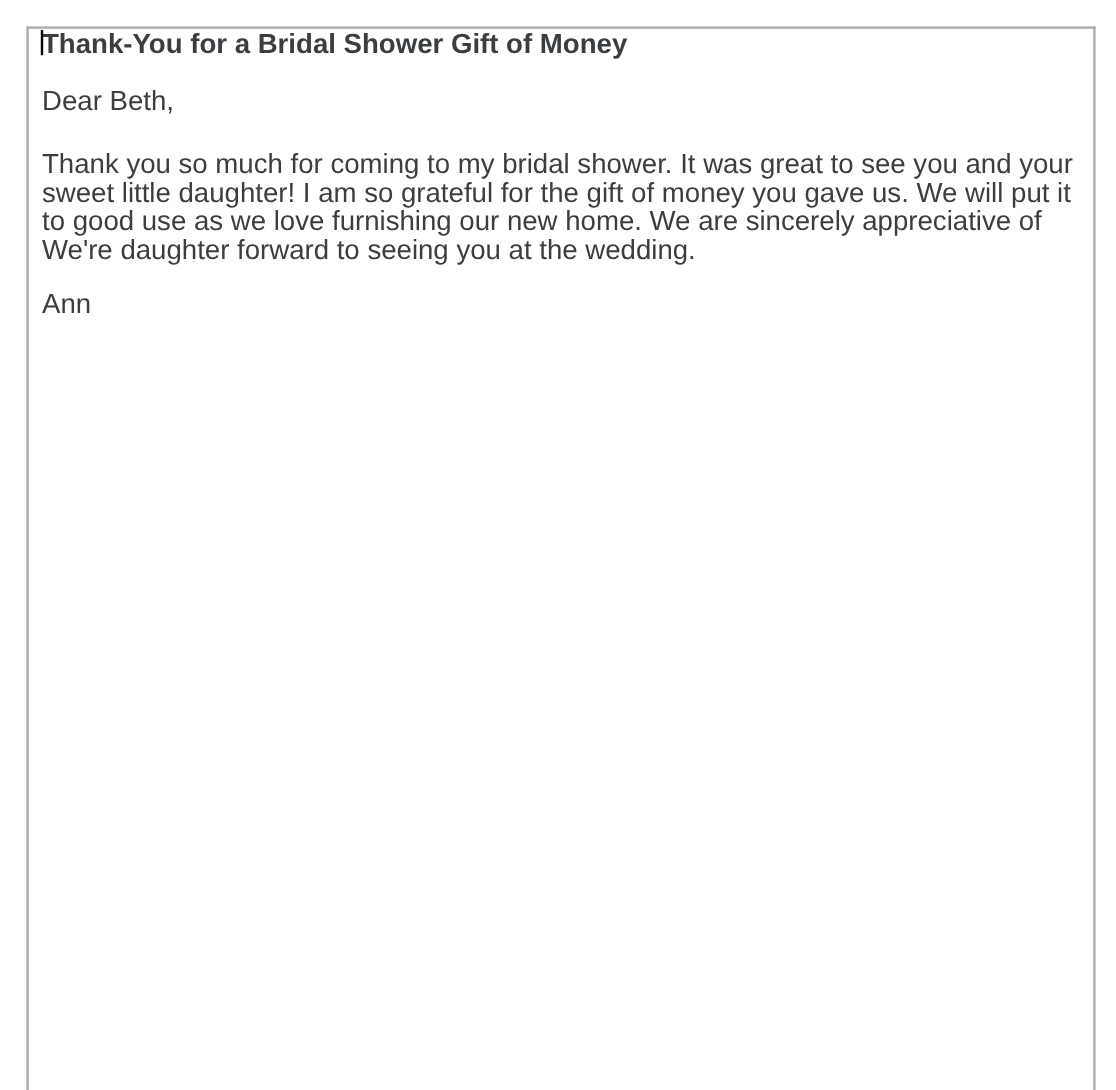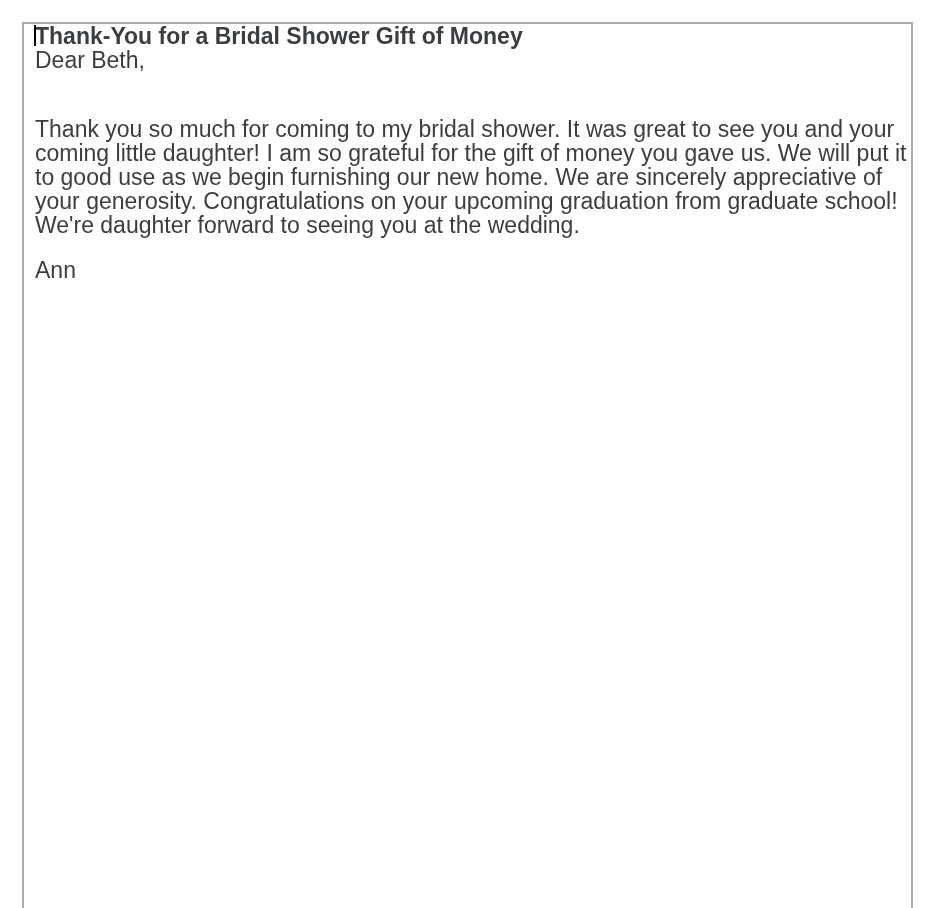--- a/index.html
+++ b/index.html
@@ -34,41 +34,41 @@
     position: absolute;
     left: 9.5px;
     top: 1px;
     width: 2px;
     height: 21px;
     background: var(--caret-color);
   }
   .line { white-space: nowrap; overflow: visible; }
   .letter-title {
     font-weight: bold;
+    margin-bottom: 24px;        
   }
   .salutation {
-    margin-bottom: 45px;        
+    margin-bottom: 28px;        
   }
   .body-paragraph {
     margin-bottom: 21px;        
   }
 </style>
 </head>
 <body>
 
 <div class="editor-frame">
   <span class="caret"></span>
 
   <div class="line letter-title">Thank-You for a Bridal Shower Gift of Money</div>
 
   <div class="line salutation">Dear Beth,</div>
 
   <div class="body-paragraph">
     <div class="line">Thank you so much for coming to my bridal shower. It was great to see you and your</div>
-    <div class="line">coming little daughter! I am so grateful for the gift of money you gave us. We will put it</div>
-    <div class="line">to good use as we begin furnishing our new home. We are sincerely appreciative of</div>
-    <div class="line">your generosity. Congratulations on your upcoming graduation from graduate school!</div>
+    <div class="line">sweet little daughter! I am so grateful for the gift of money you gave us. We will put it</div>
+    <div class="line">to good use as we love furnishing our new home. We are sincerely appreciative of</div>
     <div class="line">We're daughter forward to seeing you at the wedding.</div>
   </div>
 
 
   <div class="line">Ann</div>
 </div>
 
 </body></html>

